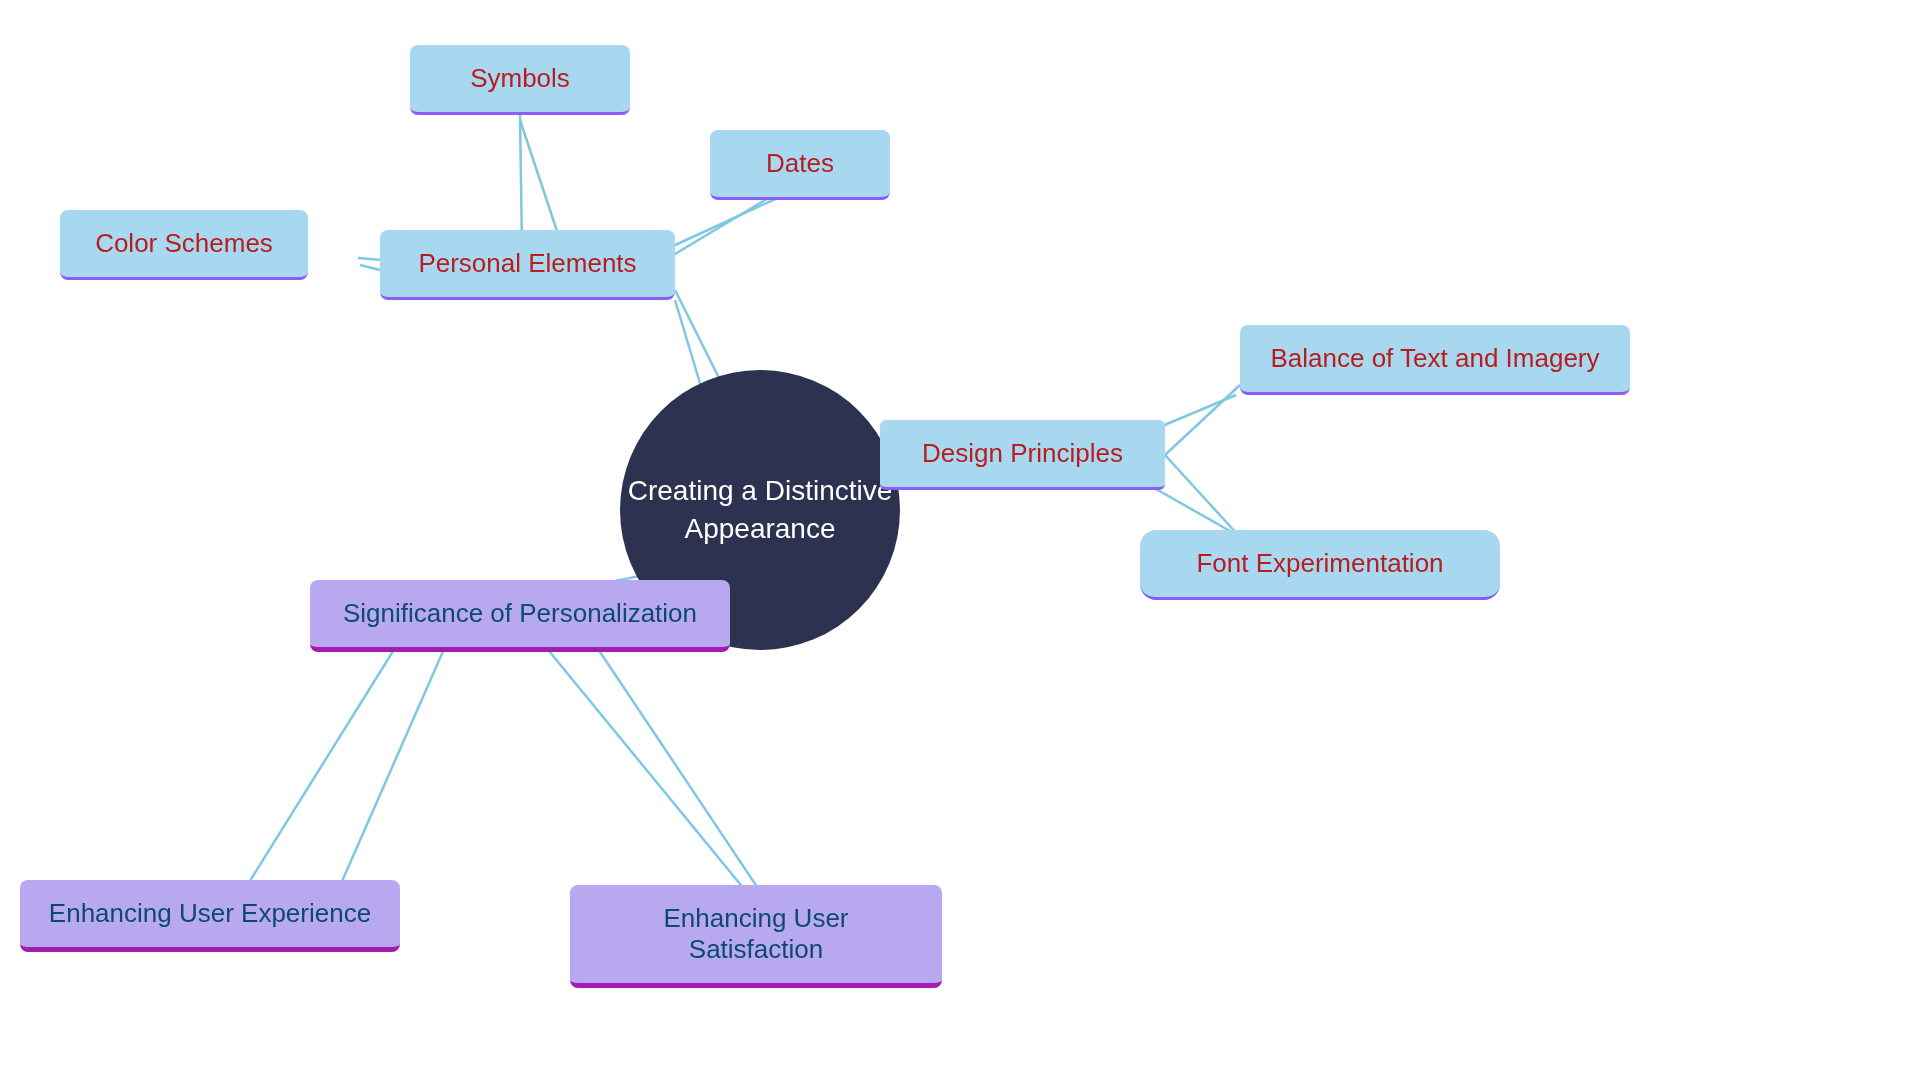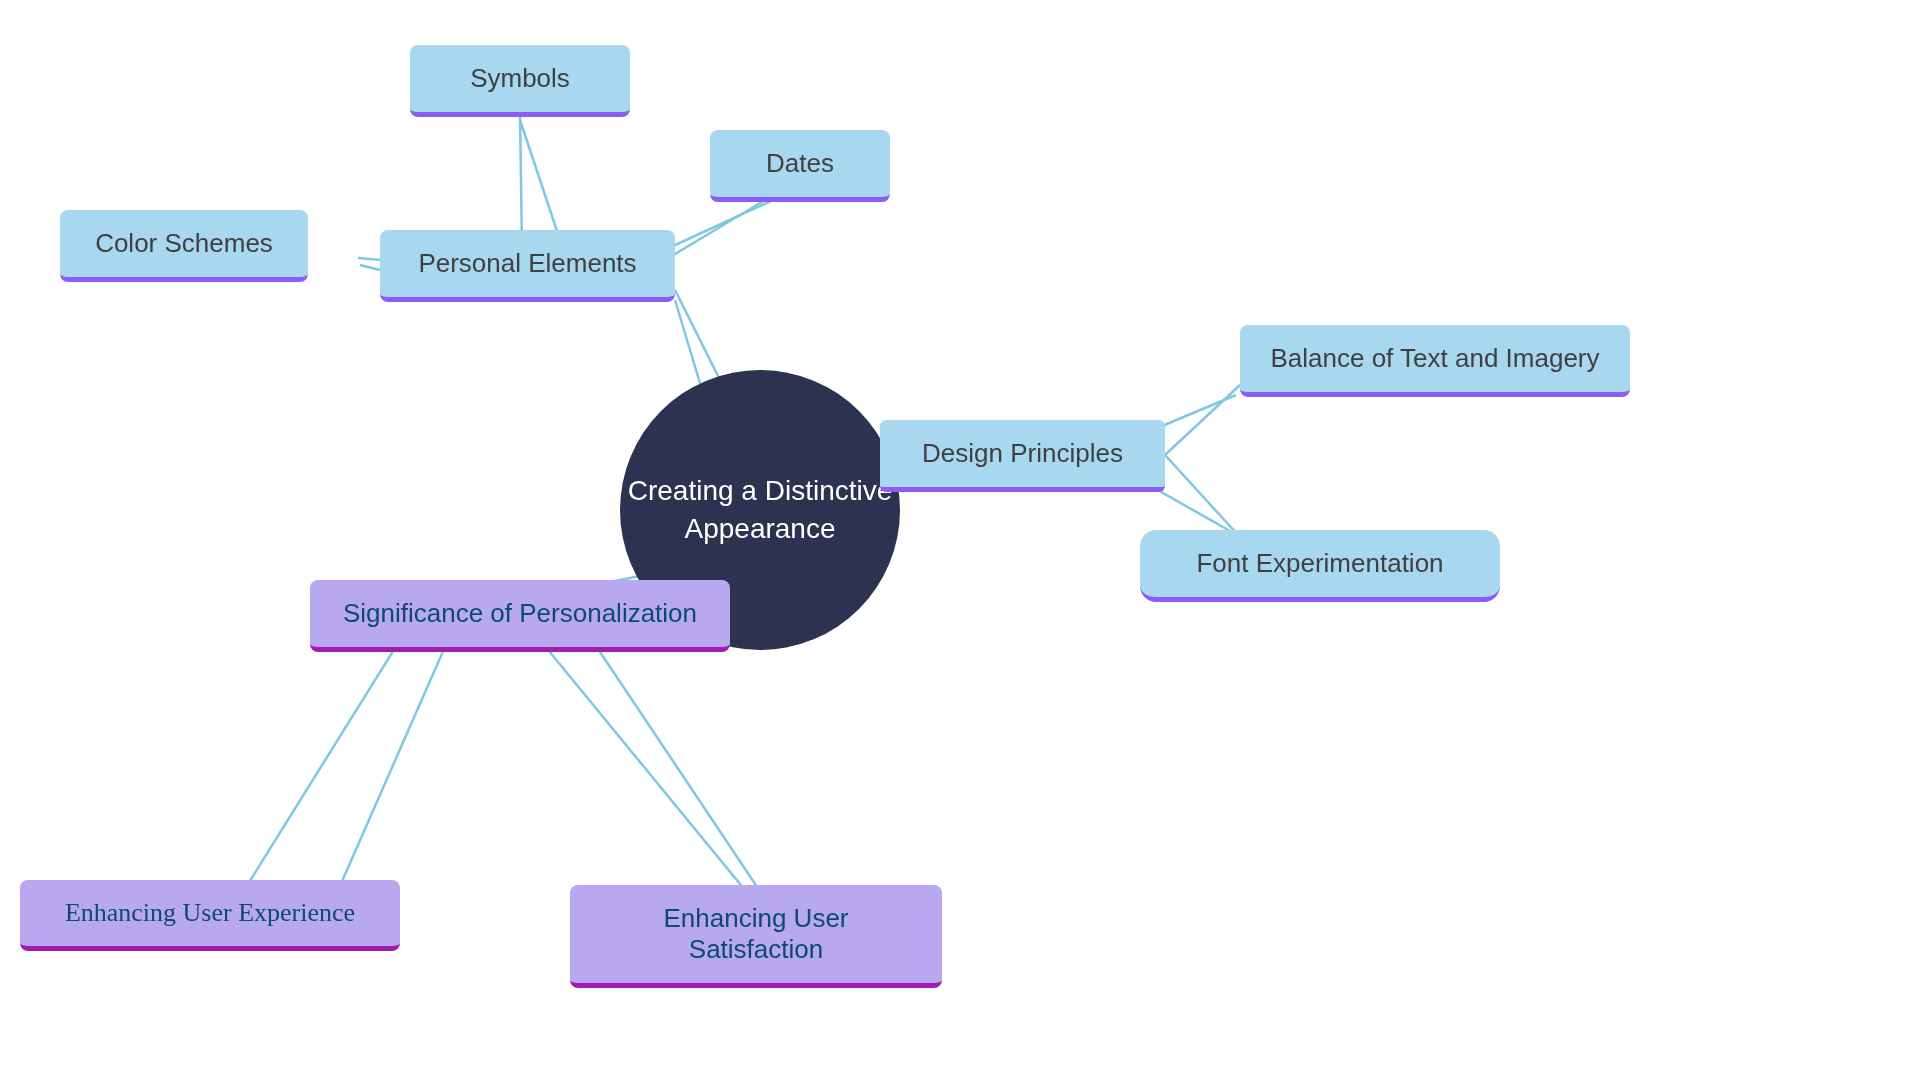--- a/index.html
+++ b/index.html
@@ -45,22 +45,22 @@
       font-size: 26px;
       font-weight: 400;
       display: flex;
       align-items: center;
       justify-content: center;
       text-align: center;
     }
 
     .node-blue {
       background: #a8d8f0;
-      color: #404040;
-      border-bottom: 5px solid #8b5cf6;
+      color: #b91c1c;
+      border-bottom: 3px solid #8b5cf6;
     }
 
     .node-purple {
       background: #b8a8f0;
       color: #0c4a6e;
       border-bottom: 5px solid #a21caf;
     }
 
     
     .node-symbols {
@@ -110,21 +110,20 @@
     .node-significance {
       left: 310px;
       top: 580px;
       width: 420px;
     }
 
     .node-enhancing-experience {
       left: 20px;
       top: 880px;
       width: 380px;
-      font-family: Liberation Serif, serif;
     }
 
     .node-enhancing-satisfaction {
       left: 570px;
       top: 885px;
       width: 372px;
     }
   </style>
 </head>
 <body>

